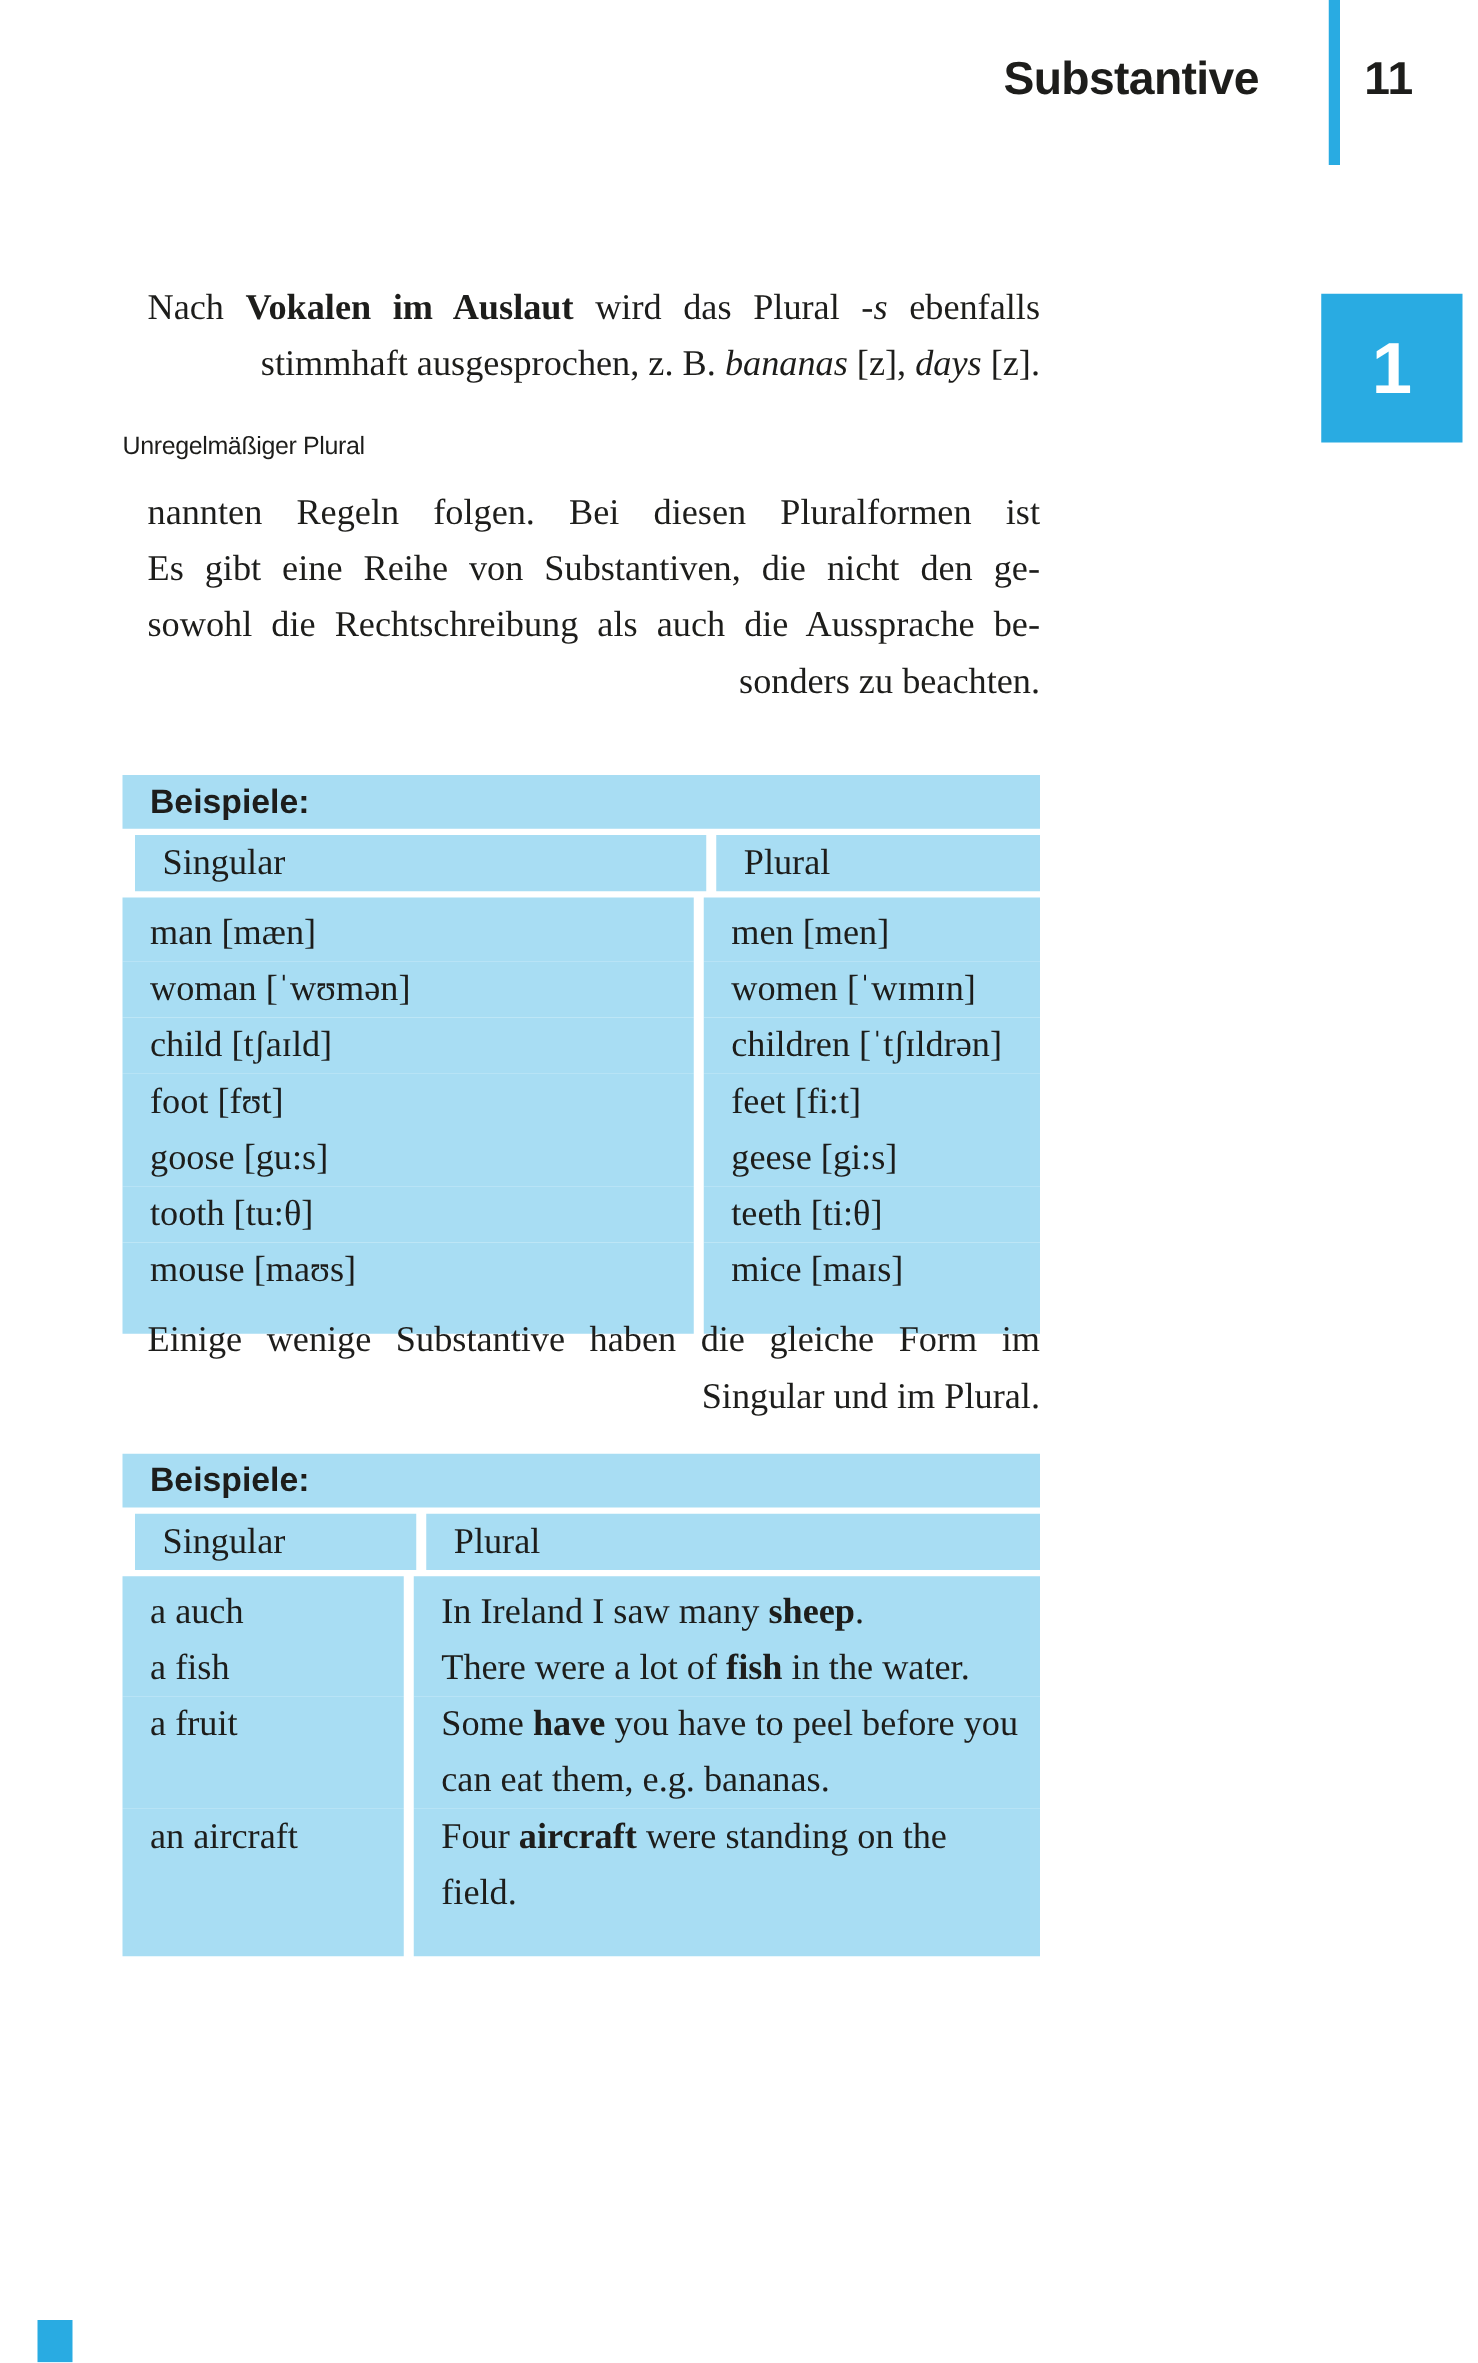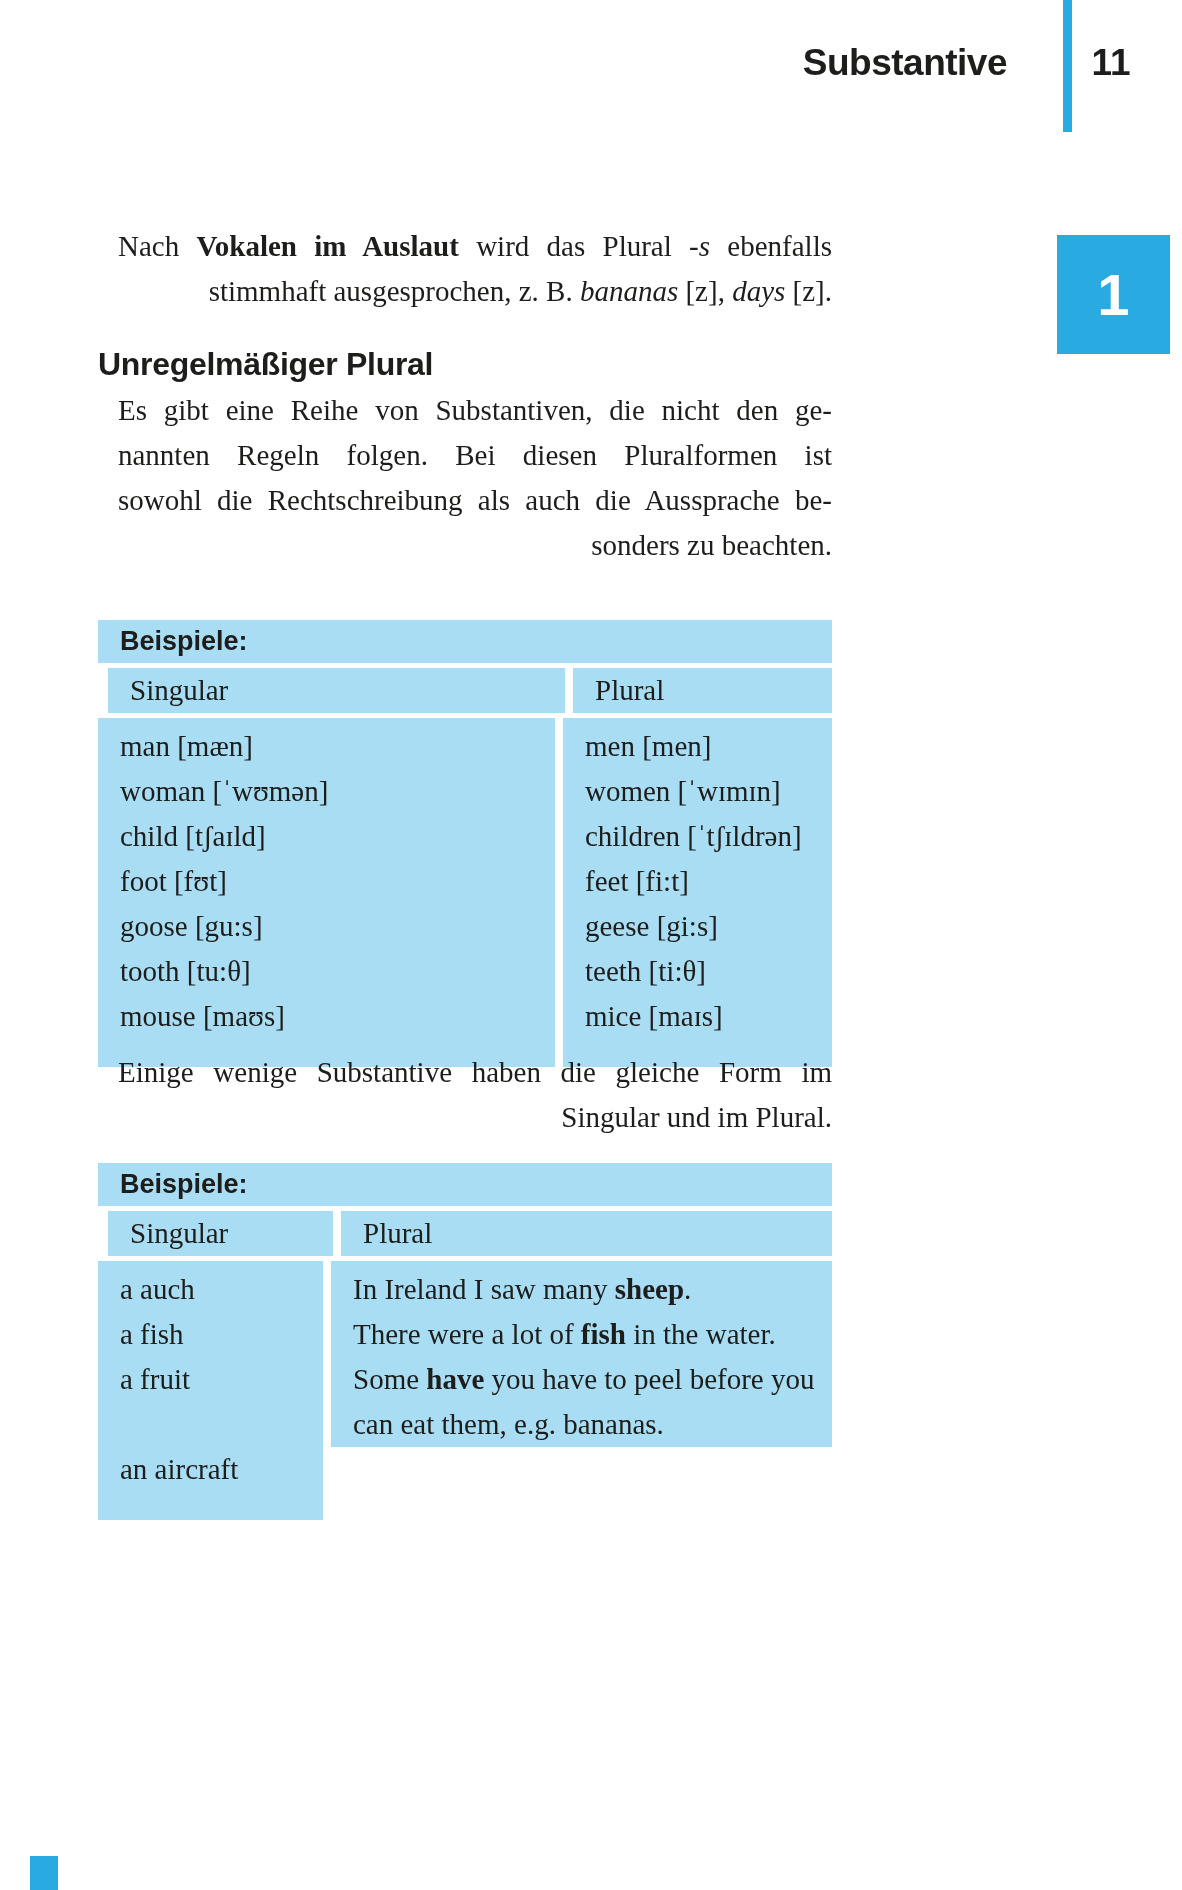--- a/index.html
+++ b/index.html
@@ -24,21 +24,21 @@
 
   
   .para{position:absolute;left:98px;width:734px;font-size:29px;line-height:45px;}
   .pline{height:45px;overflow:hidden;white-space:normal;text-align:right;}
   .jl{text-align:justify;margin-left:20px;}
   .jl::after{content:"";display:inline-block;width:100%;height:0;}
   .b{font-weight:700;}
   .i{font-style:italic;}
   .p1{top:224px;}
   .sec-head{position:absolute;left:98px;top:346px;margin:0;width:734px;
-    font-family:"Liberation Sans","DejaVu Sans",sans-serif;font-weight:700;font-size:32px;letter-spacing:-0.3px;}
+    font-family:"Liberation Sans","DejaVu Sans",sans-serif;font-weight:400;font-size:20px;letter-spacing:-0.3px;}
   .p2{top:388px;}
   .p3{top:1050px;}
 
   
   .extable{position:absolute;left:98px;width:734px;font-size:29px;}
   .t1{top:620px;}
   .t2{top:1163px;}
   .t-label{background:var(--tbl);height:43px;display:flex;align-items:center;
     padding-left:22px;box-sizing:border-box;margin-bottom:5px;
     font-family:"Liberation Sans","DejaVu Sans",sans-serif;font-weight:700;font-size:27px;}
@@ -71,22 +71,22 @@
   </div>
 
   <div class="para p1">
       <div class="pline jl"><span>Nach </span><span class="b">Vokalen im Auslaut</span><span> wird das Plural </span><span class="i">-s</span><span> ebenfalls</span></div>
       <div class="pline"><span>stimmhaft ausgesprochen, z. B. </span><span class="i">bananas</span><span> [z], </span><span class="i">days</span><span> [z].</span></div>
     </div>
 
   <h2 class="sec-head">Unregelmäßiger Plural</h2>
 
   <div class="para p2">
+      <div class="pline jl"><span>nannten Regeln folgen. Bei diesen Pluralformen ist</span></div>
       <div class="pline jl"><span>Es gibt eine Reihe von Substantiven, die nicht den ge-</span></div>
-      <div class="pline jl"><span>nannten Regeln folgen. Bei diesen Pluralformen ist</span></div>
       <div class="pline jl"><span>sowohl die Rechtschreibung als auch die Aussprache be-</span></div>
       <div class="pline"><span>sonders zu beachten.</span></div>
     </div>
 
   <div class="extable t1">
     <div class="t-label">Beispiele:</div>
     <div class="t-head">
       <div class="cl">Singular</div>
       <div class="cr">Plural</div>
     </div>
@@ -148,18 +148,22 @@
         </div>
         <div class="pair">
           <div class="cl">a fruit</div>
           <div class="cr">
             <div class="sline"><span>Some </span><span class="b">have</span><span> you have to peel before you</span></div>
             <div class="sline"><span>can eat them, e.g. bananas.</span></div>
           </div>
         </div>
         <div class="pair">
           <div class="cl">an aircraft</div>
+          <div class="cr">
+            <div class="sline"><span>Four </span><span class="b">aircraft</span><span> were standing on the</span></div>
+            <div class="sline"><span>field.</span></div>
+          </div>
         </div>
       </div>
   </div>
 
   <div class="foot-square"></div>
 </div>
 
 </body></html>

